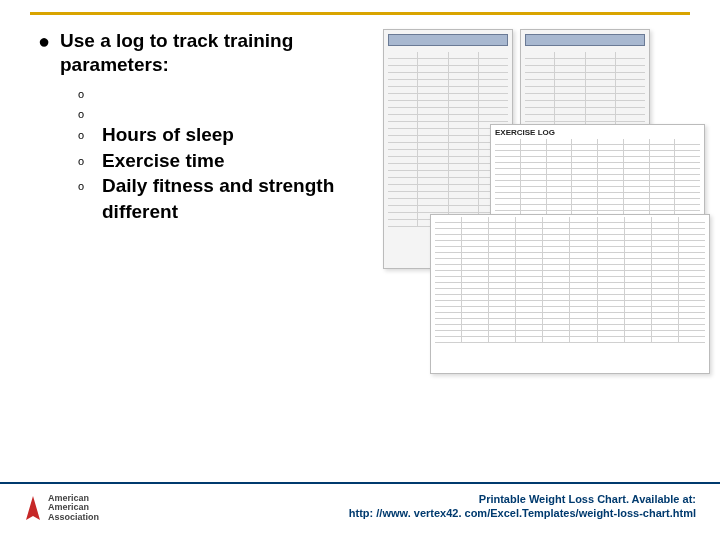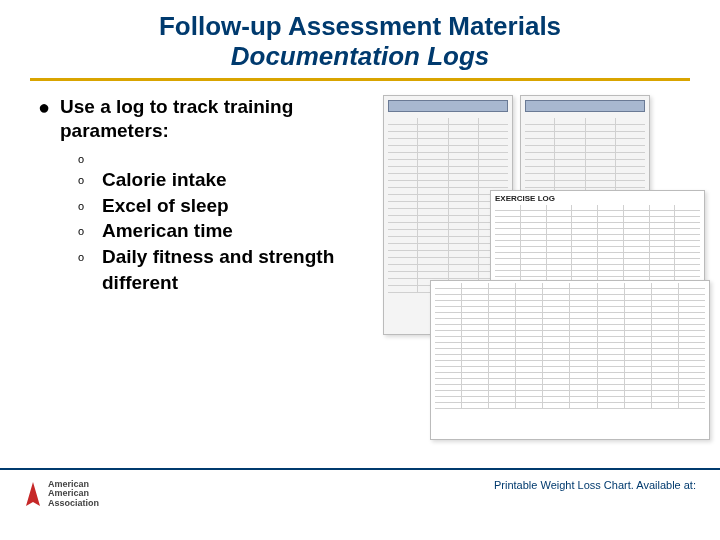--- a/index.html
+++ b/index.html
@@ -106,21 +106,21 @@
   .sheet3 .exlabel, .sheet4 .exlabel {
     font-size: 8px;
     font-weight: bold;
     padding: 3px 4px 0 4px;
     color: #222;
   }
   .thin-rows .row { height: 6px; }
   .footer {
     position: absolute;
     left: 0; right: 0; bottom: 0;
-    height: 72px;
+    height: 58px;
     border-top: 2px solid #003a6e;
     background: #fff;
     padding: 6px 24px 0 24px;
     display: flex;
     align-items: flex-start;
   }
   .logo {
     display: flex;
     align-items: center;
     gap: 6px;
@@ -135,58 +135,53 @@
   .logo-text {
     font-size: 9px;
     font-weight: bold;
     color: #444;
     line-height: 1.05;
   }
   .footer-right {
     margin-left: auto;
     text-align: right;
     font-size: 11px;
-    font-weight: normal;
+    font-weight: bold;
     color: #003a6e;
     line-height: 1.3;
     padding-top: 2px;
   }
 </style>
 </head>
 <body>
 
 <div class="slide">
 
-  <div class="title">
-    <div class="line1">Follow-up Assessment Materials</div>
-    <div class="line2">Documentation Logs</div>
-  </div>
   <div class="title-underline"></div>
 
   <div class="content-row">
     <div class="text-col">
       <div class="bullet-main">
         <div class="bullet-dot">●</div>
         <div>Use a log to track training parameters:</div>
       </div>
       <div class="sub-list">
         <div class="sub-item">
           <div class="sub-o">o</div>
         </div>
         <div class="sub-item">
           <div class="sub-o">o</div>
-          <div>Calorie intake</div>
         </div>
         <div class="sub-item">
           <div class="sub-o">o</div>
-          <div>Excel of sleep</div>
+          <div>Hours of sleep</div>
         </div>
         <div class="sub-item">
           <div class="sub-o">o</div>
-          <div>American time</div>
+          <div>Exercise time</div>
         </div>
         <div class="sub-item">
           <div class="sub-o">o</div>
           <div>Daily fitness and strength different</div>
         </div>
       </div>
     </div>
 
     <div class="images-col">
       <div class="logsheet sheet1">
@@ -931,16 +926,17 @@
         </svg>
       </div>
       <div class="logo-text">
         <div>American</div>
         <div>American</div>
         <div>Association</div>
       </div>
     </div>
     <div class="footer-right">
       <div>Printable Weight Loss Chart. Available at:</div>
+      <div>http: //www. vertex42. com/Excel.Templates/weight-loss-chart.html</div>
     </div>
   </div>
 
 </div>
 
 </body></html>

